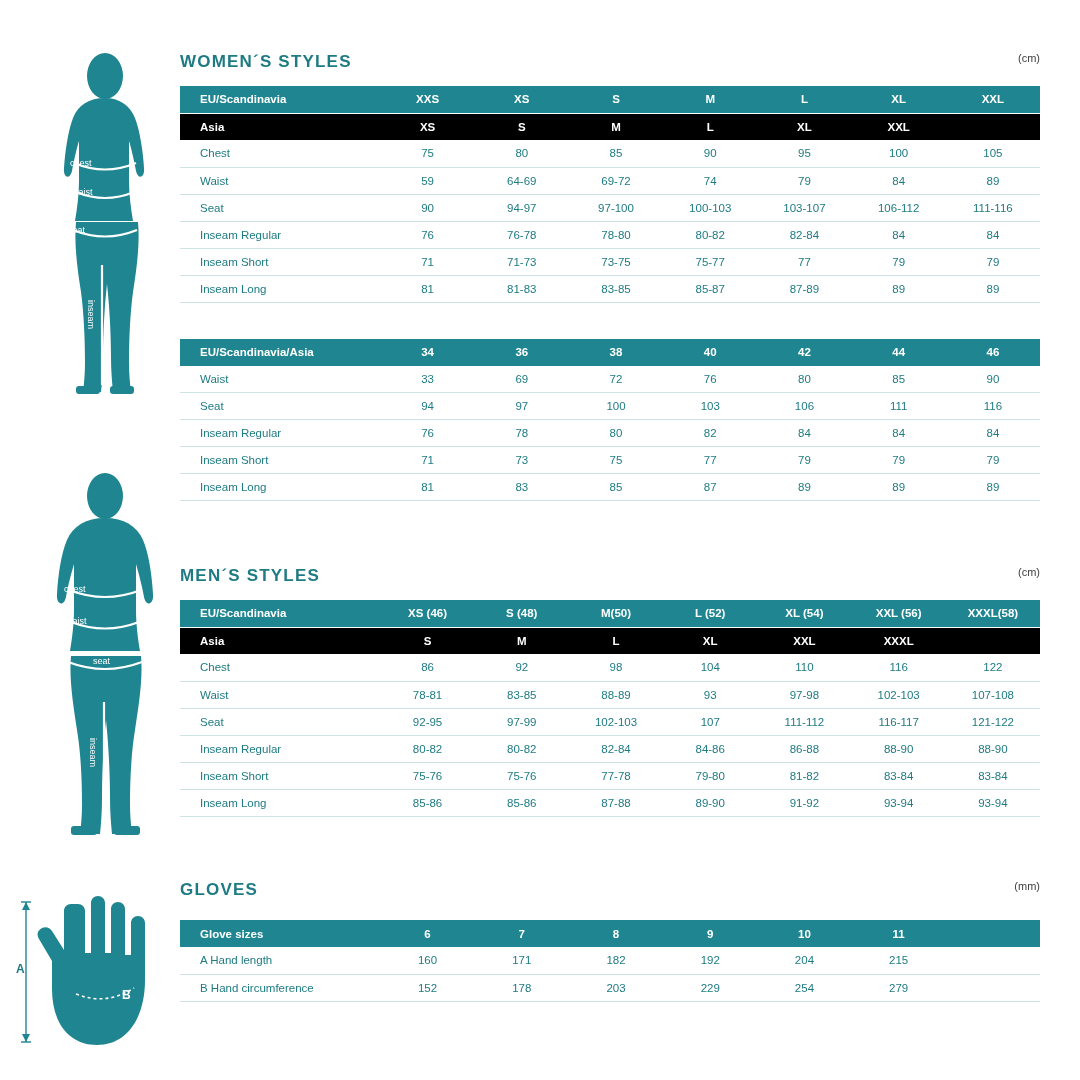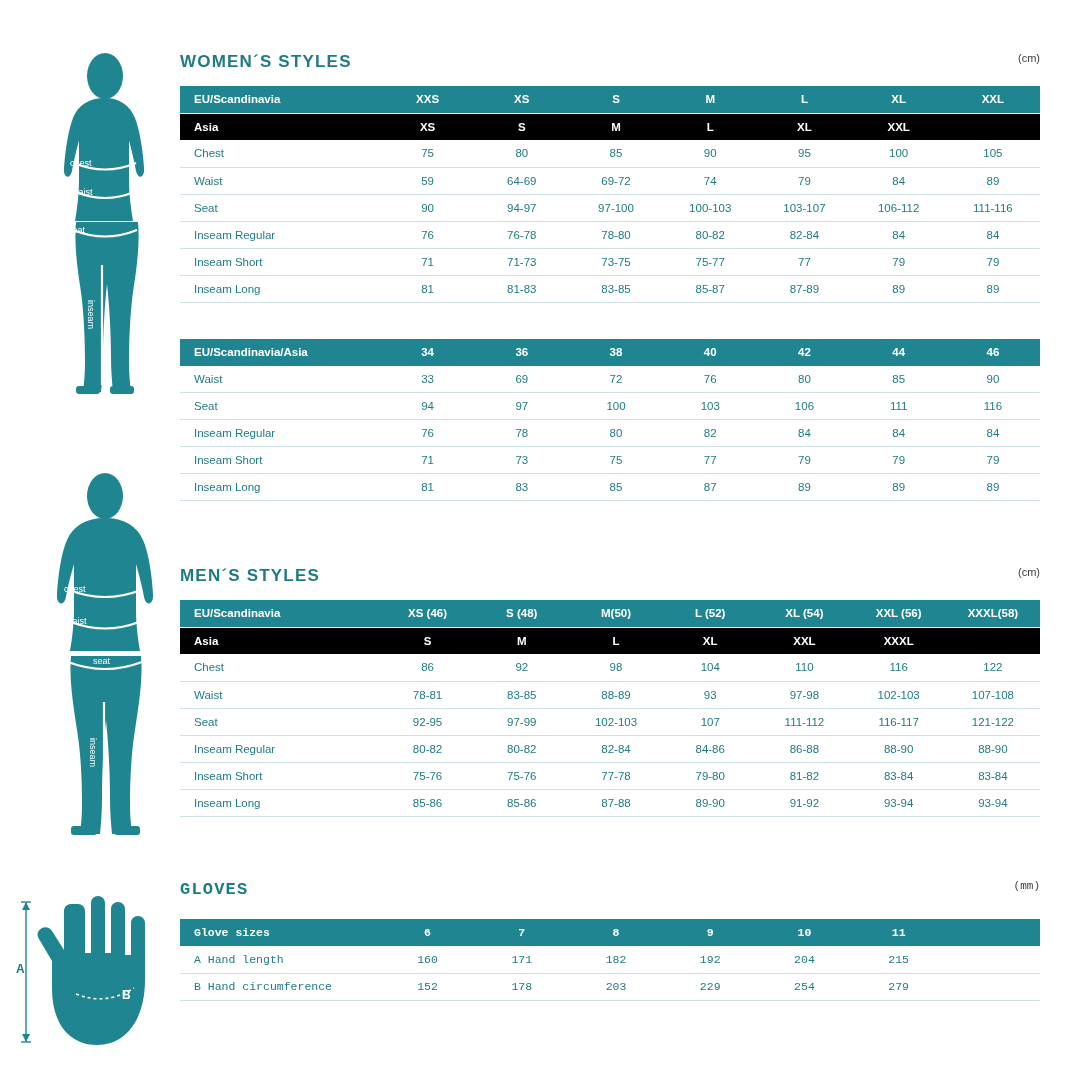--- a/index.html
+++ b/index.html
@@ -33,21 +33,21 @@
     font-size: 11.5px;
     padding: 0;
     height: 27px;
     text-align: center;
     vertical-align: middle;
     color: #1e7b83;
     font-weight: normal;
   }
   thead th { color: #ffffff; font-weight: bold; background: #1f8691; }
   thead tr.second th { background: #000000; }
-  thead th.lbl, tbody td.lbl { text-align: left; padding-left: 14px; font-weight: bold; }
+  thead th.lbl, tbody td.lbl { text-align: left; padding-left: 20px; font-weight: bold; }
   tbody td.lbl { font-weight: normal; }
   tbody tr td { border-bottom: 1px solid #cfe3e5; }
   tbody tr:first-child td { border-top: none; }
 
   col.c-label { width: 200px; }
   col.c-val { width: 94px; }
 
   
   thead tr.first th { border-bottom: 1px solid #ffffff; }
 
@@ -407,21 +407,21 @@
             <td>87-88</td>
             <td>89-90</td>
             <td>91-92</td>
             <td>93-94</td>
             <td>93-94</td>
           </tr>
         </tbody>
       </table>
     </div>
 
-    <div class="section" style="top:880px;font-family:Liberation Mono, monospace;">
+    <div class="section" style="top:880px;">
       <div class="sec-head">
         <div class="sec-title">GLOVES</div>
         <div class="sec-unit">(mm)</div>
       </div>
 
       <table style="margin-top:20px;">
         <colgroup>
             <col class="c-label">
             <col class="c-val">
             <col class="c-val">

